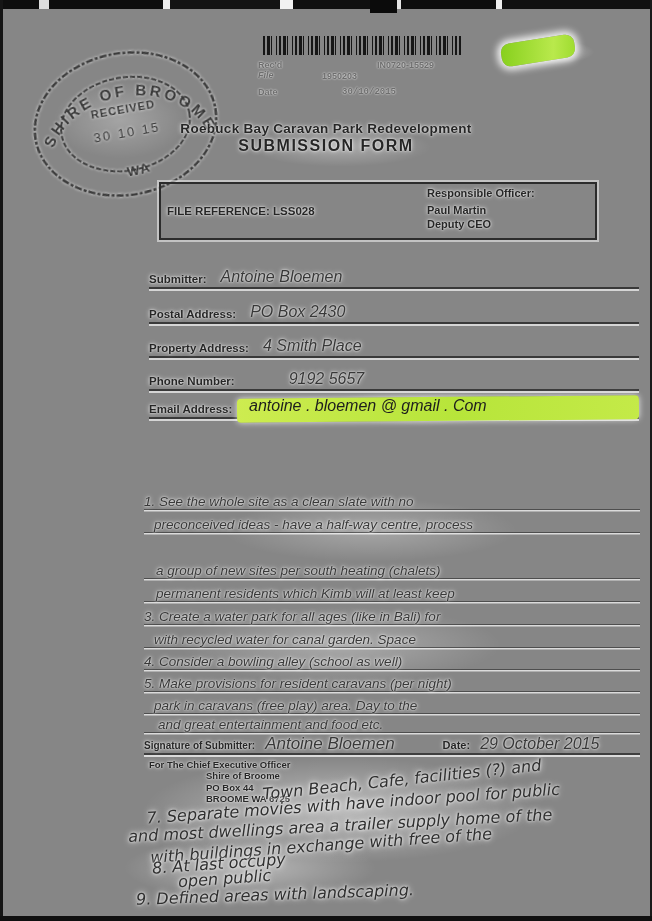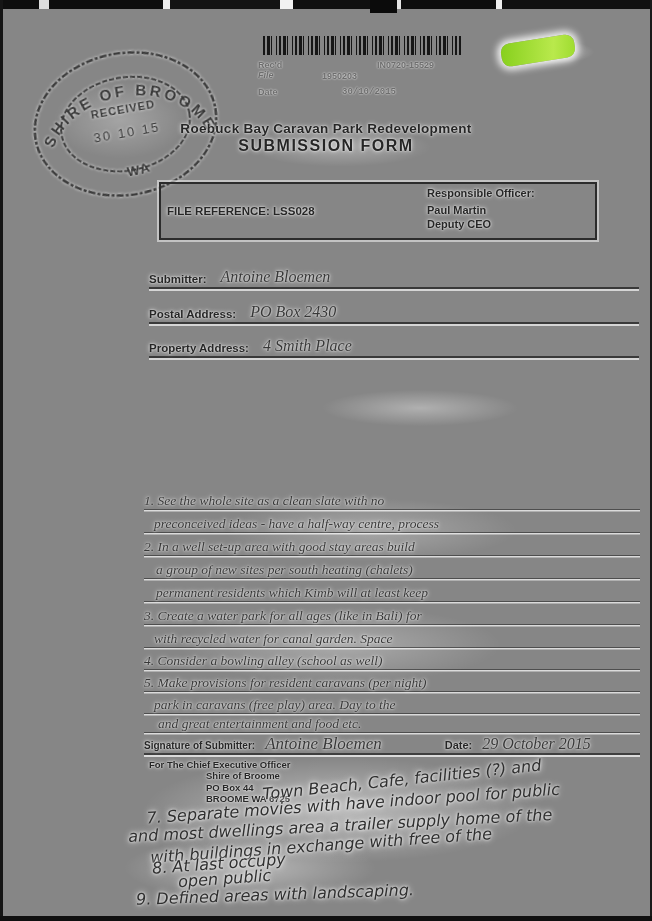--- a/index.html
+++ b/index.html
@@ -26,21 +26,21 @@
     background:linear-gradient(90deg,#0e0e0e 0 6%,#ddd 6% 7.5%,#0e0e0e 7.5% 25%,#eee 25% 26%,
       #141414 26% 43%,#f2f2f2 43% 45%,#101010 45% 60%,#e5e5e5 60% 61.5%,
       #0d0d0d 61.5% 76%,#eee 76% 77%,#111 77% 100%); }
   .corner-block { position:absolute; top:0; left:370px; width:27px; height:13px; background:#0b0b0b; z-index:6; }
   .edge-left  { position:absolute; top:0; left:0; bottom:0; width:3px; background:#151515; z-index:5; }
   .edge-right { position:absolute; top:0; right:0; bottom:0; width:2px; background:#1a1a1a; z-index:5; }
   .edge-bottom{ position:absolute; bottom:0; left:0; right:0; height:5px; background:#101010; z-index:5; }
 
   .print { font-weight:bold; color:#262626;
     text-shadow:0 0 2px rgba(255,255,255,.95), 0 0 5px rgba(255,255,255,.7); }
-  .hand { font-family:Liberation Serif, serif; font-style:italic; color:#383838;
+  .hand { font-family:Liberation Sans, sans-serif; font-style:italic; color:#383838;
     text-shadow:0 0 2px rgba(255,255,255,.95), 0 0 5px rgba(255,255,255,.8); }
 
   
   .stamp { position:absolute; left:28px; top:48px; width:195px; height:152px;
     transform:rotate(-10deg); filter:drop-shadow(0 0 1.5px rgba(255,255,255,.9)); }
 
   
   .barcode { position:absolute; left:263px; top:36px; width:198px; height:19px;
     background:repeating-linear-gradient(90deg,
       #161616 0 2px, transparent 2px 4px, #161616 4px 7px, transparent 7px 8px,
@@ -104,21 +104,21 @@
   .c5{top:601px} .c6{top:624px;padding-left:10px} .c7{top:646px}
   .c8{top:668px} .c9{top:690px;padding-left:10px} .c10{top:709px;padding-left:14px}
 
   
   .sigrow { position:absolute; left:144px; right:12px; top:726px; height:27px;
     display:flex; align-items:flex-end; gap:10px;
     border-bottom:2px solid rgba(32,32,32,.7);
     box-shadow:0 2px 0 rgba(255,255,255,.7); }
   .siglabel { font-size:10px; padding-bottom:2px; white-space:nowrap; }
   .signature { font-size:17px; line-height:1; padding-bottom:1px; white-space:nowrap; }
-  .datelabel { font-size:11px; padding-bottom:2px; margin-left:24px;padding-left:29px; }
+  .datelabel { font-size:11px; padding-bottom:2px; margin-left:9px;padding-left:29px; }
   .dateval { font-size:16px; line-height:1; padding-bottom:1px; white-space:nowrap; }
 
   
   .footer { position:absolute; left:149px; top:759px; font-size:9.5px; line-height:1.2; z-index:2; }
   .footer div { white-space:nowrap; }
   .footer .ind { margin-left:57px; }
 
   
   .onote { position:absolute; font-size:16px; white-space:nowrap; z-index:3;
     font-family:"DejaVu Sans", sans-serif; font-style:italic; color:#2f2f2f;
@@ -186,25 +186,33 @@
     <span class="fvalue hand">Antoine Bloemen</span>
   </div>
   <div class="field f-postal">
     <span class="flabel print">Postal Address:</span>
     <span class="fvalue hand">PO Box 2430</span>
   </div>
   <div class="field f-property">
     <span class="flabel print">Property Address:</span>
     <span class="fvalue hand">4 Smith Place</span>
   </div>
+  <div class="field f-phone">
+    <span class="flabel print">Phone Number:</span>
+    <span class="fvalue hand">9192 5657</span>
+  </div>
+  <div class="field f-email">
+    <span class="flabel print">Email Address:</span>
+    <span class="hlwrap"></span>
+    <span class="fvalue hand">antoine . bloemen @ gmail . Com</span>
+  </div>
 
 
   <div class="comment hand c0">1. See the whole site as a clean slate with no</div>
   <div class="comment hand c1">preconceived ideas - have a half-way centre, process</div>
-  <div class="comment hand c2">2. In a well set-up area with good stay areas build</div>
   <div class="comment hand c4">permanent residents which Kimb will at least keep</div>
   <div class="comment hand c3">a group of new sites per south heating (chalets)</div>
   <div class="comment hand c5">3. Create a water park for all ages (like in Bali) for</div>
   <div class="comment hand c6">with recycled water for canal garden. Space</div>
   <div class="comment hand c7">4. Consider a bowling alley (school as well)</div>
   <div class="comment hand c8">5. Make provisions for resident caravans (per night)</div>
   <div class="comment hand c9">park in caravans (free play) area. Day to the</div>
   <div class="comment hand c10">and great entertainment and food etc.</div>
 
   <div class="sigrow">

